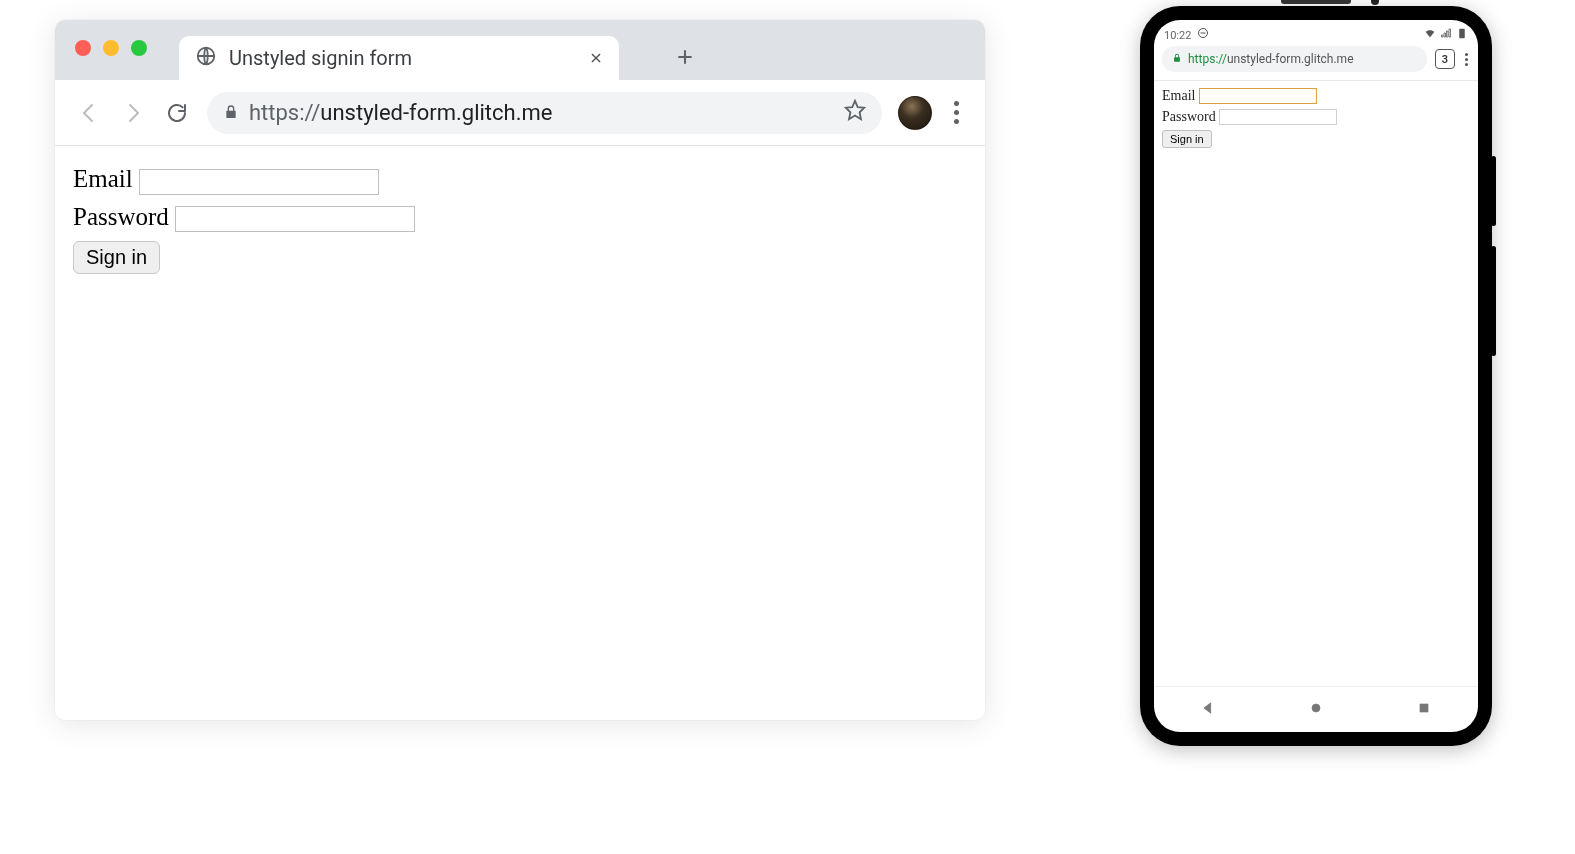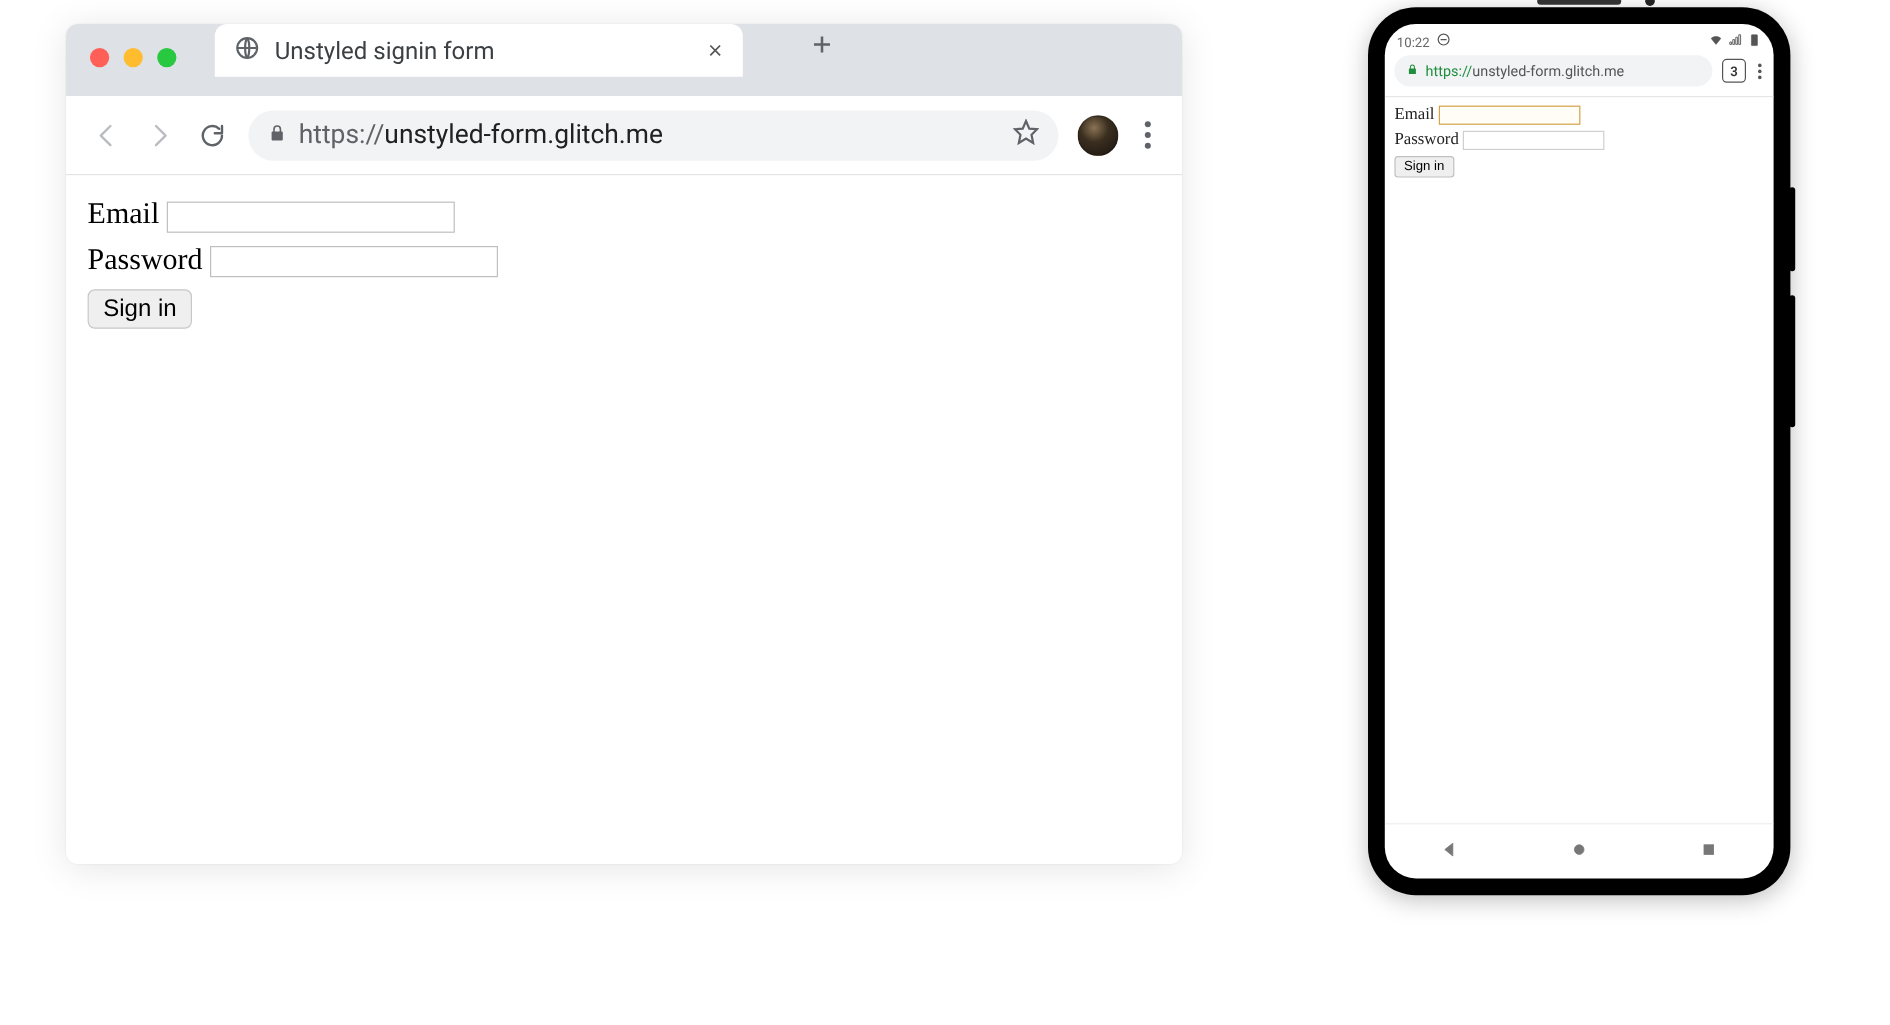--- a/index.html
+++ b/index.html
@@ -28,21 +28,21 @@
     height: 700px;
     border-radius: 10px;
     background: #fff;
     box-shadow: 0 4px 30px rgba(0,0,0,0.10), 0 0 0 1px rgba(0,0,0,0.02);
     overflow: hidden;
   }
   .tabbar {
     height: 60px;
     background: #dee1e6;
     display: flex;
-    align-items: flex-start;
+    align-items: flex-end;
     padding-left: 14px;
     position: relative;
     gap: 35px;
   }
   .traffic-lights {
     position: absolute;
     left: 20px;
     top: 20px;
     display: flex;
     gap: 12px;

